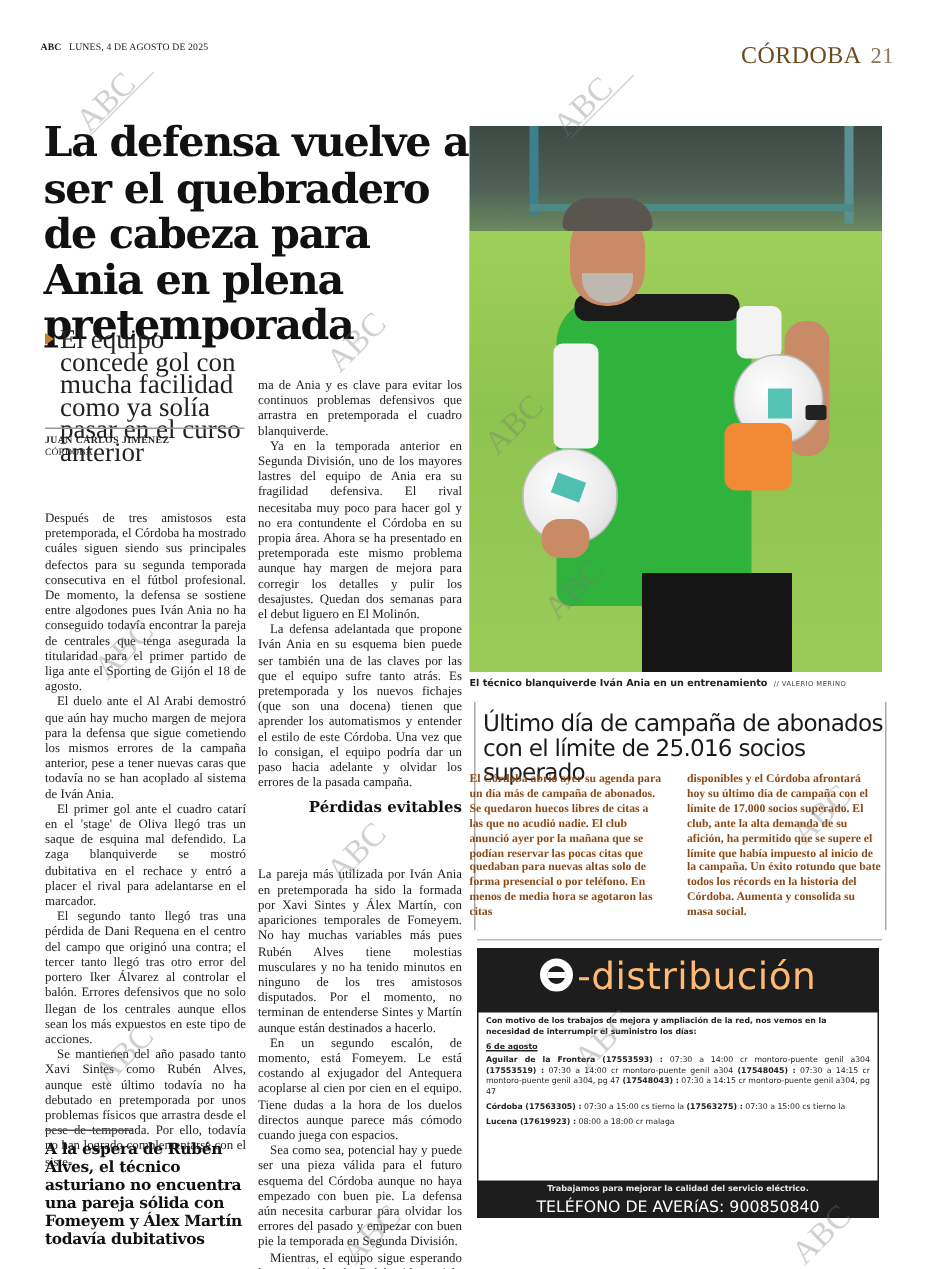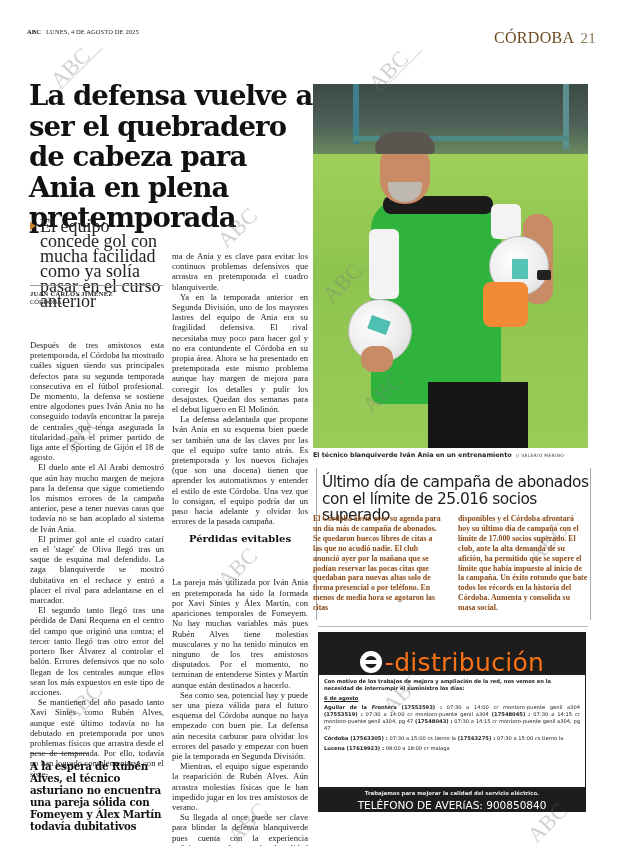--- a/index.html
+++ b/index.html
@@ -17,21 +17,21 @@
   .subhead .tri { position: absolute; left: 0; top: 3px; width: 0; height: 0; border-left: 6px solid #c8802a; border-top: 4px solid transparent; border-bottom: 4px solid transparent; }
   .byline-rule { position: absolute; left: 30px; top: 285px; width: 133px; border-top: 1px solid #999; }
   .byline { position: absolute; left: 30px; top: 290px; font-family: "Liberation Serif", serif; font-size: 6.5px; line-height: 8px; color: #222; }
   .byline .name { font-weight: bold; letter-spacing: 0.3px; }
 
   .col { position: absolute; font-family: "Liberation Serif", serif; font-size: 8.6px; line-height: 10.2px; color: #222; text-align: justify; hyphens: auto; }
   .col p { text-indent: 8px; }
   .col p.first { text-indent: 0; margin-top: 32px; }
   .col1 { left: 30px; top: 308px; width: 134px; }
   .col2 { left: 172px; top: 219px; width: 136px; }
-  .col2 h3 { font-family: "DejaVu Serif", serif; font-size: 10px; font-weight: bold; line-height: 12px; margin: 7px 0 1px 0; color: #111; text-align: center; }
+  .col2 h3 { font-family: "DejaVu Serif", serif; font-size: 10px; font-weight: bold; line-height: 12px; margin: 7px 0 1px 0; color: #111; text-align: right; }
 
   .pull-rule { position: absolute; left: 30px; top: 753px; width: 58px; border-top: 1px solid #555; }
   .pull-quote { position: absolute; left: 30px; top: 760px; width: 136px; font-family: "DejaVu Serif", serif; font-weight: bold; font-size: 10.3px; line-height: 12px; color: #111; letter-spacing: -0.2px; }
 
   .photo { position: absolute; left: 313px; top: 84px; width: 275px; height: 364px; overflow: hidden; background: #7fb24a; }
   .photo .bg-top { position: absolute; left: 0; top: 0; width: 100%; height: 70px; background: linear-gradient(180deg, #3c4a44 0%, #4f6158 60%, #6a8a5e 100%); }
   .photo .post1 { position: absolute; left: 40px; top: 0; width: 6px; height: 60px; background: #3e7f8c; }
   .photo .post2 { position: absolute; left: 250px; top: 0; width: 6px; height: 65px; background: #5c8f90; }
   .photo .bar { position: absolute; left: 40px; top: 52px; width: 216px; height: 5px; background: #4d8a86; }
   .photo .grass { position: absolute; left: 0; top: 70px; width: 100%; height: 294px; background: linear-gradient(180deg, #9fcf5a 0%, #8dc44f 40%, #9acb58 100%); }
@@ -56,21 +56,21 @@
   .caption .credit { font-weight: normal; font-size: 4.5px; color: #444; letter-spacing: 0.3px; margin-left: 2px; }
 
   .side-box { position: absolute; left: 316px; top: 468px; width: 275px; height: 152px; border-left: 1px solid #aaa; border-right: 1px solid #aaa; }
   .side-title { position: absolute; left: 322px; top: 474px; width: 285px; font-family: "DejaVu Sans", sans-serif; font-weight: normal; font-size: 15.4px; line-height: 16.5px; color: #1a1a1a; letter-spacing: -0.5px; }
   .side-col { position: absolute; top: 514px; width: 130px; font-family: "Liberation Serif", serif; font-weight: bold; font-size: 7.8px; line-height: 9.9px; color: #8a4a18; }
   .side-col1 { left: 313px; }
   .side-col2 { left: 458px; }
 
   .ad-top-rule { position: absolute; left: 318px; top: 626px; width: 270px; border-top: 1px solid #bbb; }
   .ad { position: absolute; left: 318px; top: 632px; width: 268px; height: 180px; background: #1d1d1d; }
-  .ad-logo { position: absolute; left: 0; top: 12px; width: 268px; height: 36px; display: flex; align-items: center; justify-content: center; color: #f97316; font-family: "DejaVu Sans", sans-serif; font-size: 25px; font-weight: normal; letter-spacing: 0.3px; }
+  .ad-logo { position: absolute; left: 0; top: 0; width: 268px; height: 36px; display: flex; align-items: center; justify-content: center; color: #fdba74; font-family: "DejaVu Sans", sans-serif; font-size: 25px; font-weight: normal; letter-spacing: 0.3px; }
   .ad-logo .e-mark { display: inline-block; width: 22px; height: 22px; border: 5px solid #fff; border-radius: 50%; position: relative; margin-right: 3px; border-right-color: #fff; }
   .ad-logo .e-mark::after { content: ""; position: absolute; left: 0px; top: 4px; width: 12px; height: 4px; background: #fff; }
   .ad-body { position: absolute; left: 0; top: 42px; width: 268px; height: 114px; background: #fff; border: 1px solid #1d1d1d; padding: 3px 5px; font-family: "DejaVu Sans", sans-serif; font-size: 5.2px; line-height: 7px; color: #222; }
   .ad-body .intro { font-weight: bold; margin-bottom: 3px; }
   .ad-body .date { font-weight: bold; text-decoration: underline; margin-bottom: 2px; }
   .ad-body .entry { margin-bottom: 3px; text-align: justify; }
   .ad-body b { font-weight: bold; }
   .ad-foot { position: absolute; left: 0; top: 156px; width: 268px; height: 24px; text-align: center; color: #fff; font-family: "DejaVu Sans", sans-serif; }
   .ad-foot .note { font-size: 5.4px; font-weight: bold; line-height: 9px; margin-top: 1px; color: #e8e8e8; }
 
@@ -109,20 +109,21 @@
 
 <div class="pull-rule"></div>
 <div class="pull-quote">A la espera de Rubén Alves, el técnico asturiano no encuentra una pareja sólida con Fomeyem y Álex Martín todavía dubitativos</div>
 
 <div class="col col2">
   <p class="first">ma de Ania y es clave para evitar los continuos problemas defensivos que arrastra en pretemporada el cuadro blanquiverde.</p>
   <p>Ya en la temporada anterior en Segunda División, uno de los mayores lastres del equipo de Ania era su fragilidad defensiva. El rival necesitaba muy poco para hacer gol y no era contundente el Córdoba en su propia área. Ahora se ha presentado en pretemporada este mismo problema aunque hay margen de mejora para corregir los detalles y pulir los desajustes. Quedan dos semanas para el debut liguero en El Molinón.</p>
   <p>La defensa adelantada que propone Iván Ania en su esquema bien puede ser también una de las claves por las que el equipo sufre tanto atrás. Es pretemporada y los nuevos fichajes (que son una docena) tienen que aprender los automatismos y entender el estilo de este Córdoba. Una vez que lo consigan, el equipo podría dar un paso hacia adelante y olvidar los errores de la pasada campaña.</p>
   <h3>Pérdidas evitables</h3>
   <p class="first">La pareja más utilizada por Iván Ania en pretemporada ha sido la formada por Xavi Sintes y Álex Martín, con apariciones temporales de Fomeyem. No hay muchas variables más pues Rubén Alves tiene molestias musculares y no ha tenido minutos en ninguno de los tres amistosos disputados. Por el momento, no terminan de entenderse Sintes y Martín aunque están destinados a hacerlo.</p>
+  <p>En un segundo escalón, de momento, está Fomeyem. Le está costando al exjugador del Antequera acoplarse al cien por cien en el equipo. Tiene dudas a la hora de los duelos directos aunque parece más cómodo cuando juega con espacios.</p>
   <p>Sea como sea, potencial hay y puede ser una pieza válida para el futuro esquema del Córdoba aunque no haya empezado con buen pie. La defensa aún necesita carburar para olvidar los errores del pasado y empezar con buen pie la temporada en Segunda División.</p>
   <p>Mientras, el equipo sigue esperando la reaparición de Rubén Alves. Aún arrastra molestias físicas que le han impedido jugar en los tres amistosos de verano.</p>
   <p>Su llegada al once puede ser clave para blindar la defensa blanquiverde pues cuenta con la experiencia suficiente para dar un salto de calidad al equipo en el área propia. Se entrena con la idea de llegar al debut liguero.</p>
 </div>
 
 <div class="photo">
   <div class="bg-top"></div>
   <div class="post1"></div>
   <div class="post2"></div>
   <div class="bar"></div>

